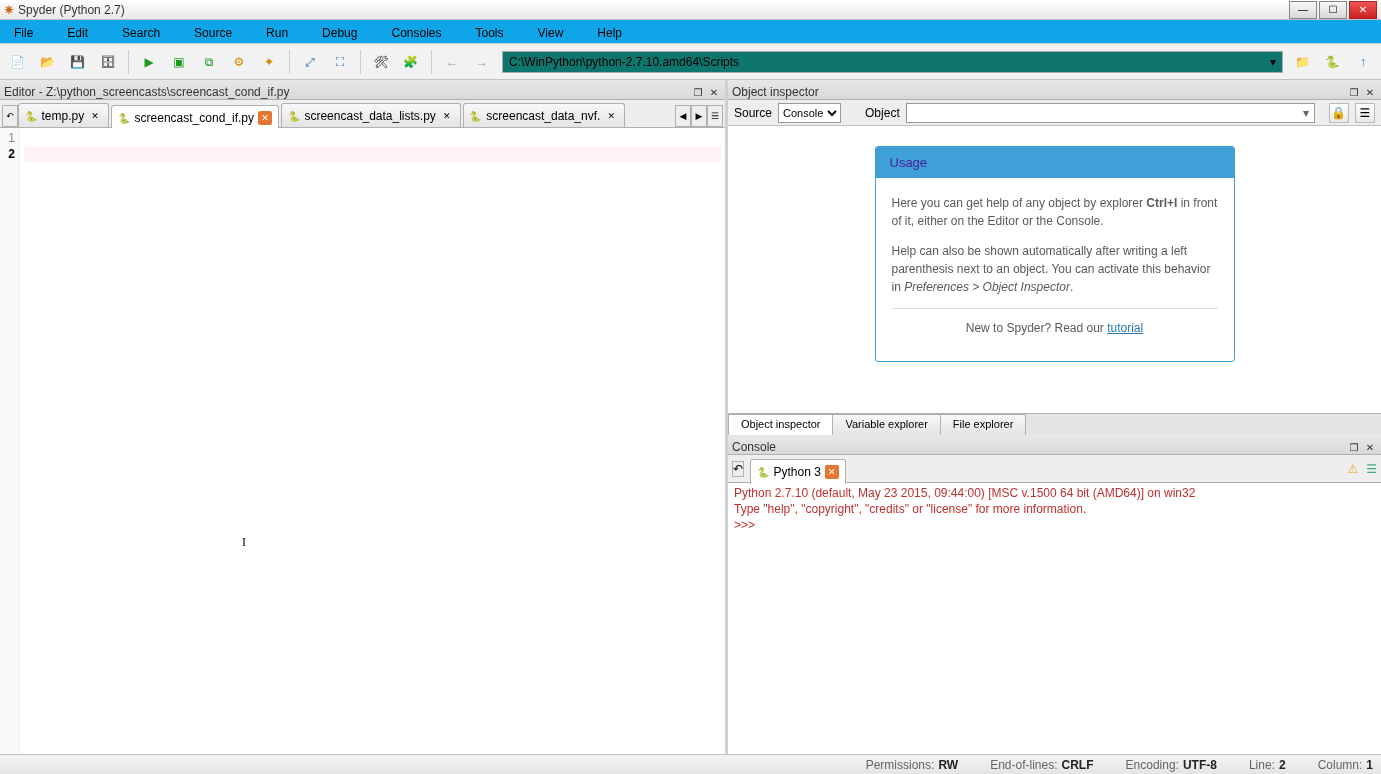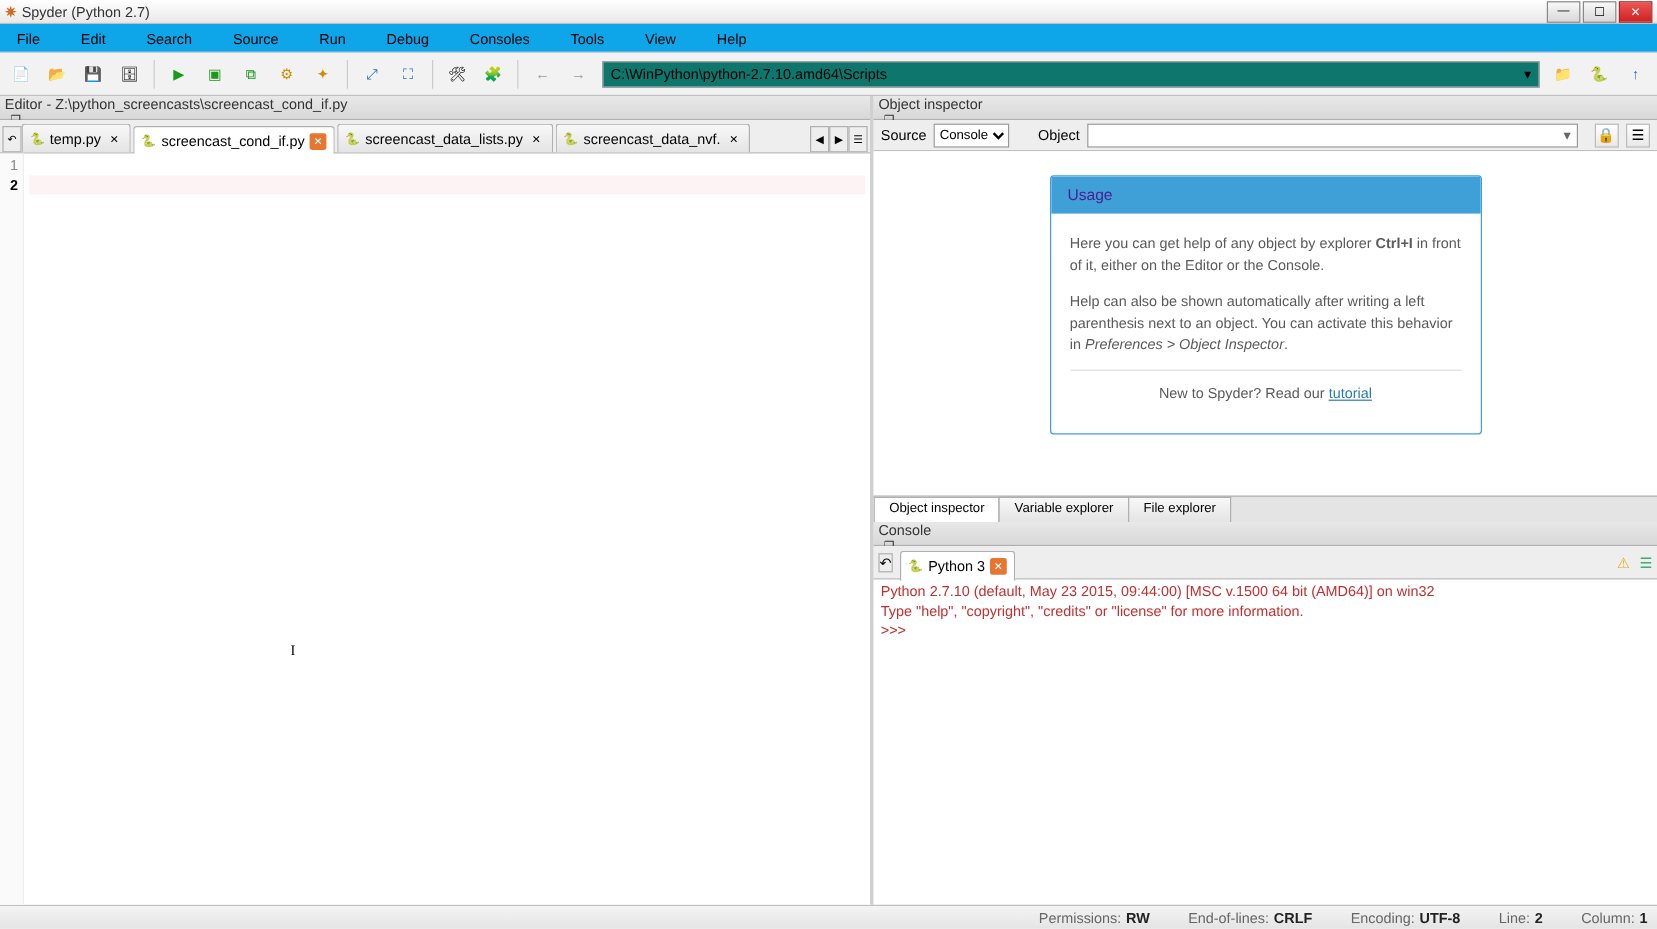--- a/index.html
+++ b/index.html
@@ -21,21 +21,21 @@
 .toolbar { height: 36px; background:#f2f2f2; display:flex; align-items:center; padding:0 4px; gap:2px; border-bottom:1px solid #c0c0c0;}
 .tool-btn { width:28px; height:28px; display:flex; align-items:center; justify-content:center; border:1px solid transparent; cursor:pointer; border-radius:2px;}
 .tool-sep { width:1px; height:24px; background:#ccc; margin:0 4px;}
 .path-input { flex:1; height:22px; border:1px solid #aaa; background:#0f766e; padding:0 6px; margin:0 4px; display:flex; align-items:center;}
 
 
 .main { flex:1; display:flex; overflow:hidden;}
 .left-pane { width: 728px; display:flex; flex-direction:column; border-right:3px solid #d0d0d0;}
 .right-pane { flex:1; display:flex; flex-direction:column;}
 
-.pane-header { height:20px; background:linear-gradient(#e8e8e8,#d8d8d8); border-bottom:1px solid #b0b0b0; display:flex; align-items:flex-start; padding:0 4px; font-size:11px; color:#333;flex-direction:column;}
+.pane-header { height:20px; background:linear-gradient(#e8e8e8,#d8d8d8); border-bottom:1px solid #b0b0b0; display:flex; align-items:flex-end; padding:0 4px; font-size:11px; color:#333;}
 .pane-header .spacer { flex:1; }
 .pane-header .pane-btn { width:14px; height:14px; display:flex; align-items:center; justify-content:center; cursor:pointer; font-size:10px; margin-left:2px;}
 
 
 .tab-strip { height:28px; background:#eee; display:flex; align-items:flex-end; padding:0 2px; border-bottom:1px solid #b0b0b0; gap:0;}
 .tab { height:24px; background:linear-gradient(#f8f8f8,#e4e4e4); border:1px solid #b0b0b0; border-bottom:none; border-radius:3px 3px 0 0; padding:0 6px; display:flex; align-items:center; gap:4px; margin-right:2px; cursor:pointer; font-size:11px;}
 .tab.active { background:#fff; position:relative; top:3px; height:25px;}
 .tab .tab-close { width:14px; height:14px; display:flex; align-items:center; justify-content:center; font-size:9px; }
 .tab .tab-close.mod { background:#e67733; color:#fff; border-radius:2px;}
 .tab-strip .nav-small{ width:16px; height:22px; border:1px solid #b0b0b0; background:#eee; display:flex; align-items:center; justify-content:center; cursor:pointer; font-size:9px;}

